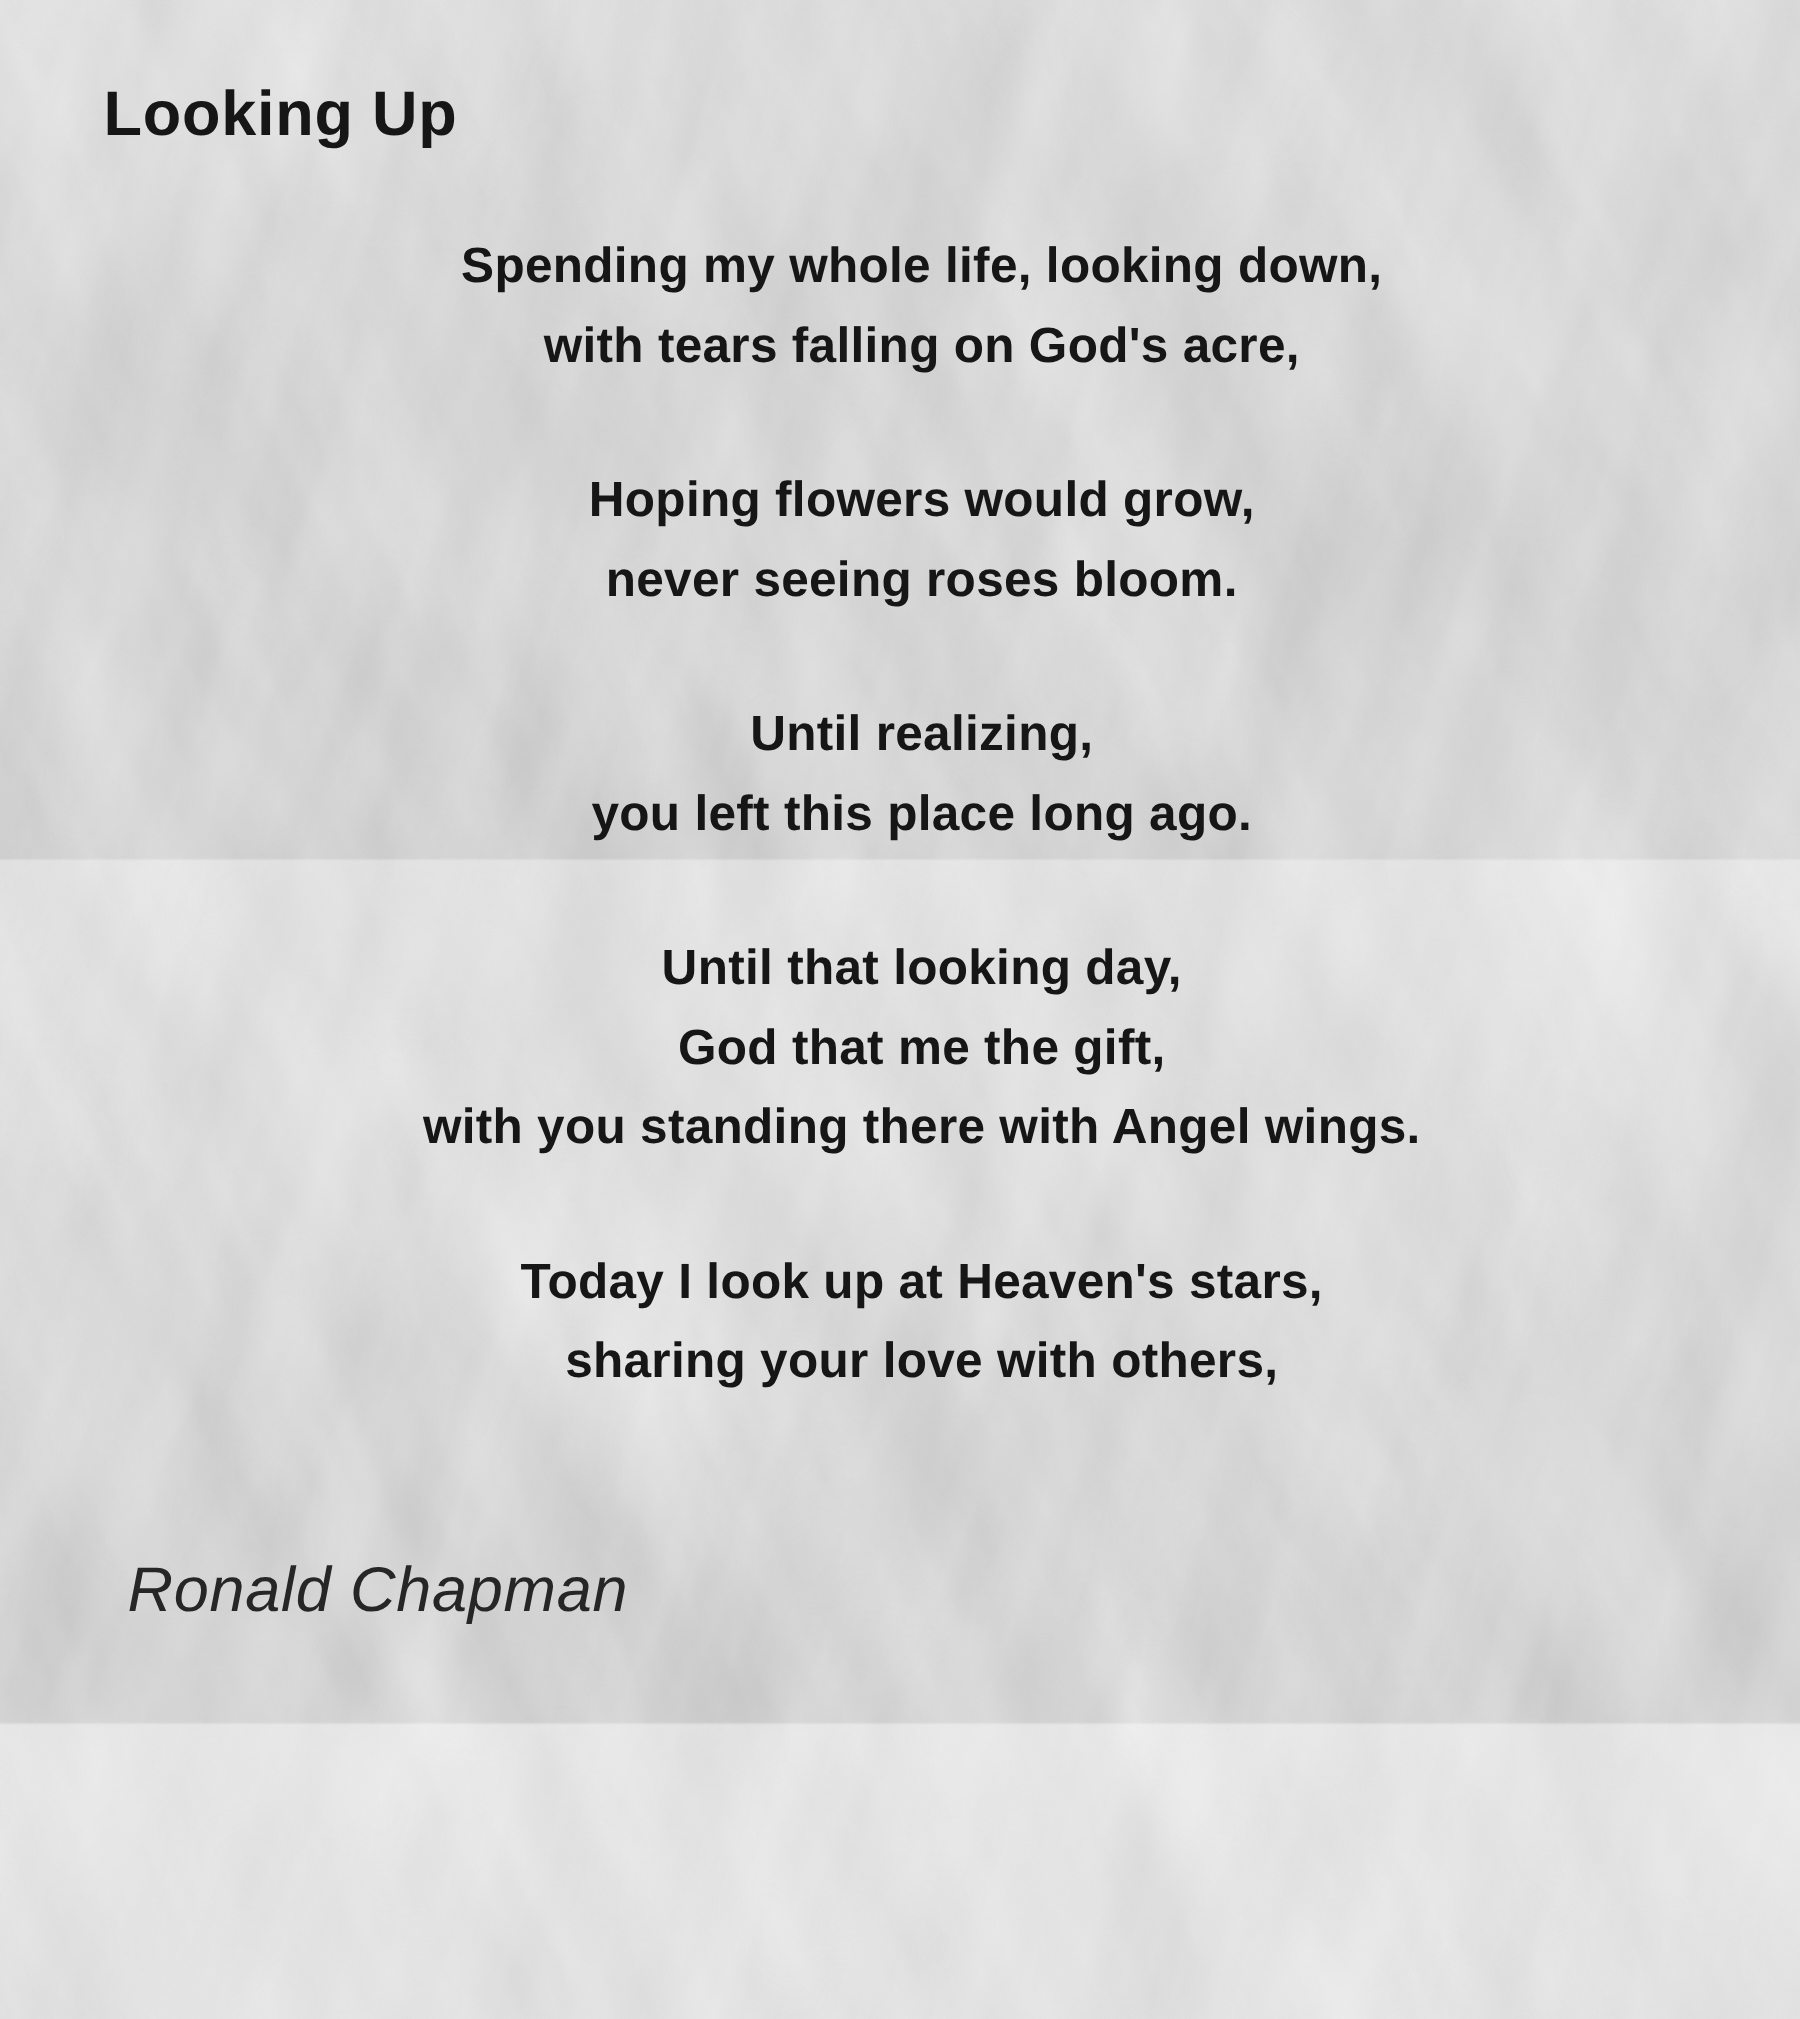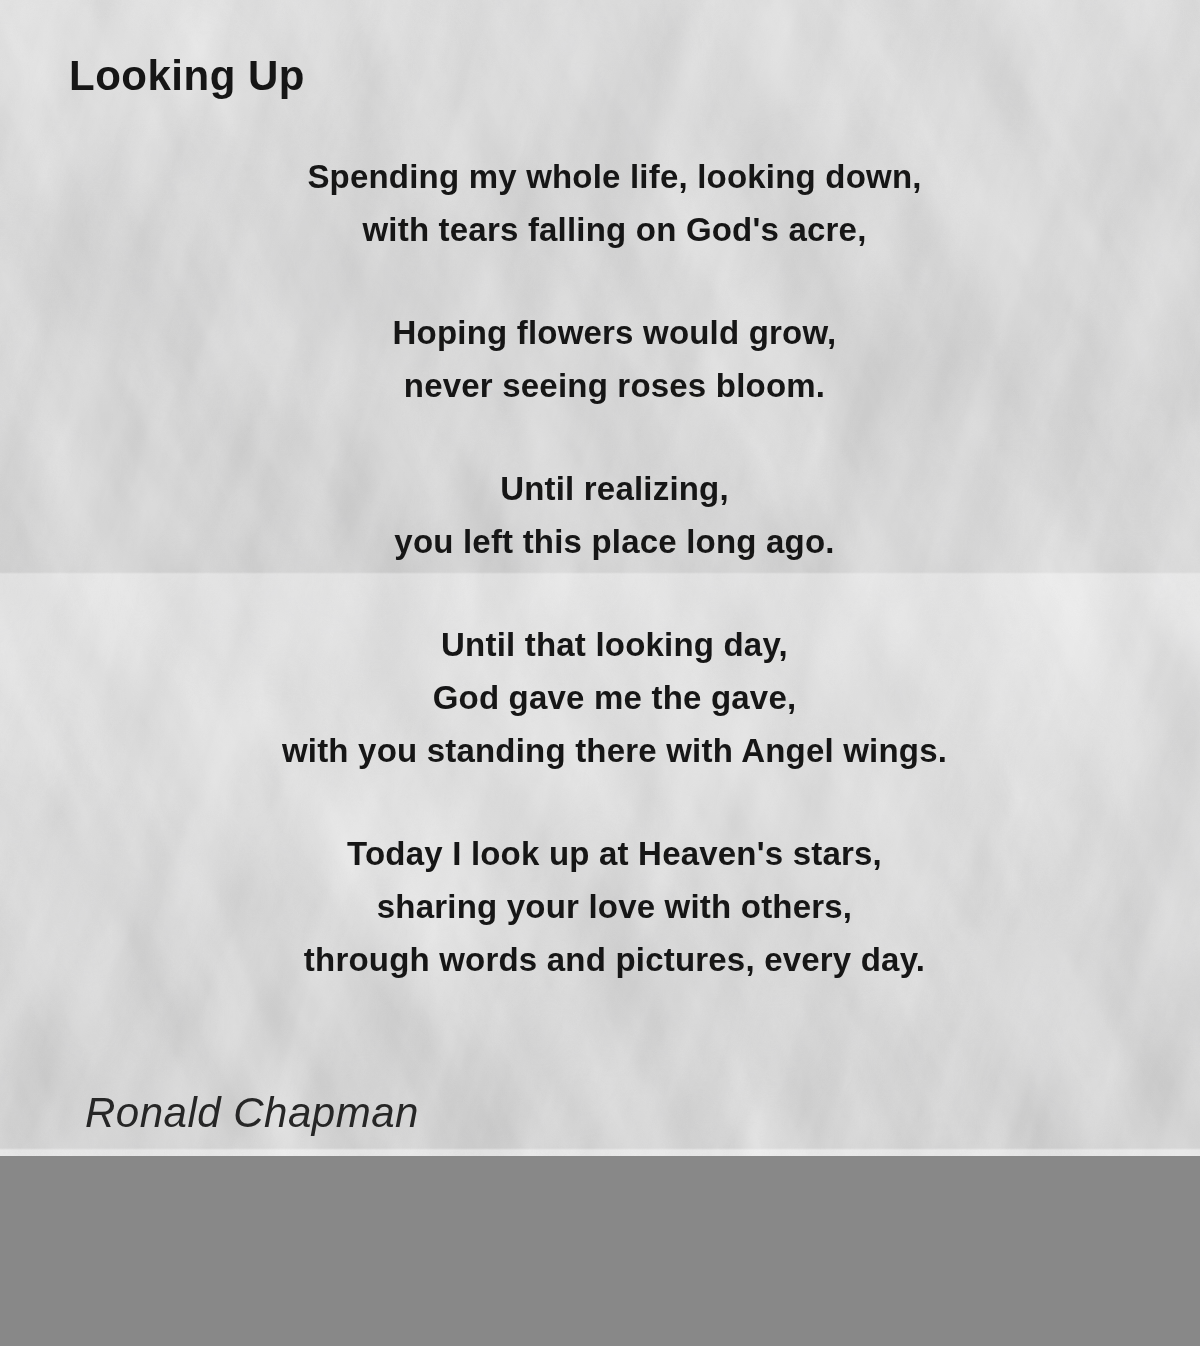--- a/index.html
+++ b/index.html
@@ -3,21 +3,21 @@
 <meta charset="utf-8">
 <style>
   html, body {
     margin: 0;
     padding: 0;
     background: #888;
   }
   .page {
     position: relative;
     width: 1200px;
-    height: 1156px;
+    height: 1346px;
     margin: 0 auto;
     overflow: hidden;
     
     background: linear-gradient(180deg,
       var(--band-mid, #d0d0d0) 0px,
       #c8c8c8 300px,
       var(--band-dark, #c3c3c3) 572px,
       var(--band-light, #dadada) 574px,
       #cccccc 860px,
       var(--band-dark, #c3c3c3) 1148px,
@@ -112,27 +112,26 @@
       <p class="poem-line">never seeing roses bloom.</p>
     </div>
 
     <div class="stanza">
       <p class="poem-line">Until realizing,</p>
       <p class="poem-line">you left this place long ago.</p>
     </div>
 
     <div class="stanza">
       <p class="poem-line">Until that looking day,</p>
-      <p class="poem-line">God gave me the gave,</p>
+      <p class="poem-line">God that me the gift,</p>
       <p class="poem-line">with you standing there with Angel wings.</p>
     </div>
 
 
     <div class="stanza">
       <p class="poem-line">Today I look up at Heaven's stars,</p>
       <p class="poem-line">sharing your love with others,</p>
-      <p class="poem-line">through words and pictures, every day.</p>
     </div>
 
     <div class="poem-author">Ronald Chapman</div>
 
   </div>
 </div>
 
 </body></html>

